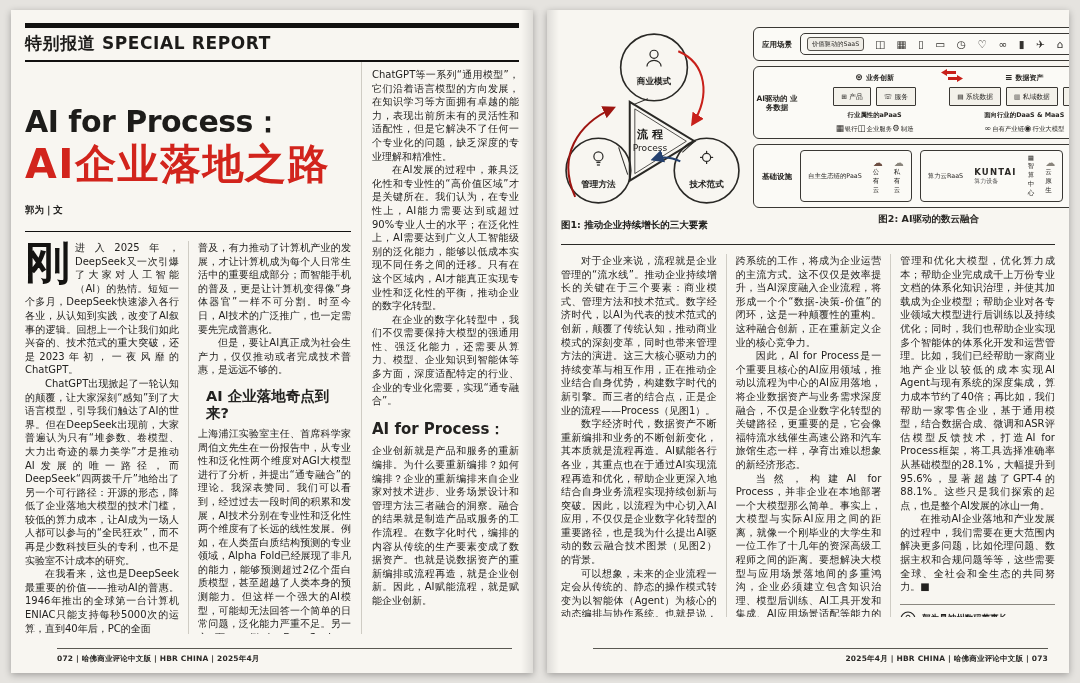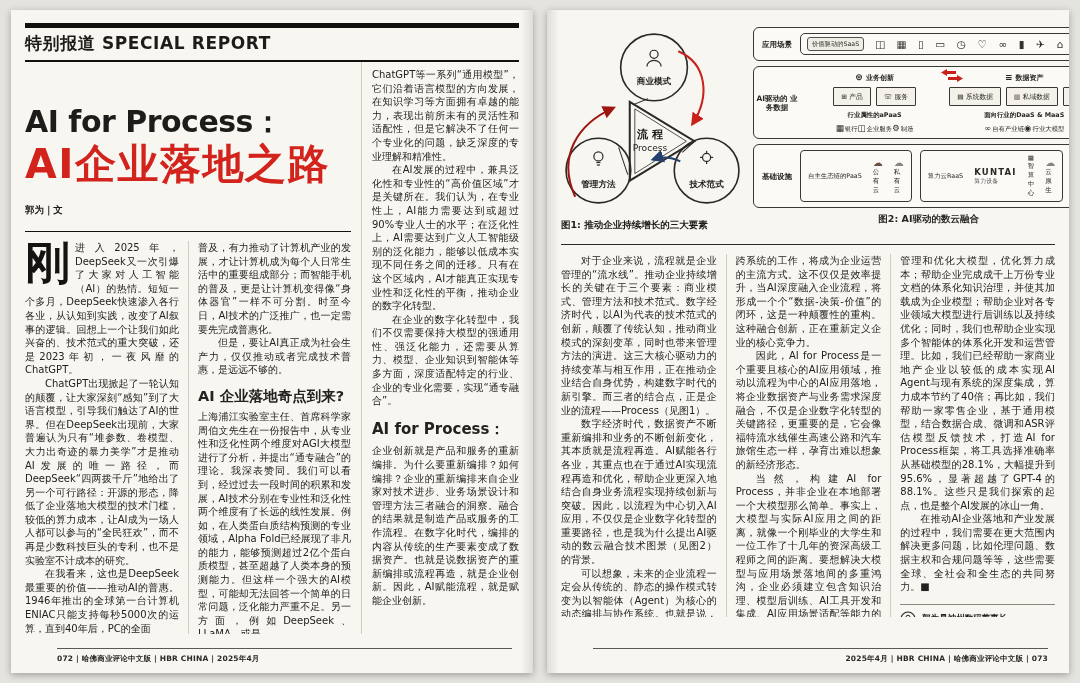--- a/index.html
+++ b/index.html
@@ -22,21 +22,21 @@
   .byline{font-size:9.5px; font-weight:bold; margin-top:17px;}
   .lp-cols{display:flex; margin-top:9px;}
   .col{width:50%;}
   .col.c1{padding-right:9px;}
   .col.c2{border-left:1px solid var(--hair); padding-left:9px;}
 
   .bt{font-size:10px; line-height:13.6px; text-align:justify; color:#232220;}
   .bt p{margin:0;}
   .ind{text-indent:2em;}
   .dropcap{float:left; font-size:45px; line-height:39px; font-weight:bold; margin:2px 5px 0 0; color:#141311;}
-  .h2{font-size:14.5px; font-weight:bold; margin:11px 0 5px; line-height:17px; text-align:left;}
+  .h2{font-size:14.5px; font-weight:bold; margin:11px 8px 5px; line-height:17px; text-align:left;}
   .h2b{font-size:15px; font-weight:bold; margin:13px 0 6px; line-height:17.5px; text-align:left;}
 
   .pagefoot{position:absolute; left:14px; right:21px; bottom:9px; border-top:1px solid #5a5852; padding-top:5px; font-size:7.5px; font-weight:bold; letter-spacing:.2px; color:#2a2926;margin-left:32px;}
   .pagefoot.rt{text-align:right;}
 
   
   .figs{display:flex; gap:10px; border-bottom:1.5px solid #2a2926; padding:4px 0 8px; height:222px;}
   .figzone1{width:184px;}
   .figzone2{flex:1;}
   .figcap{font-size:9.5px; font-weight:bold; margin-top:4px;}

